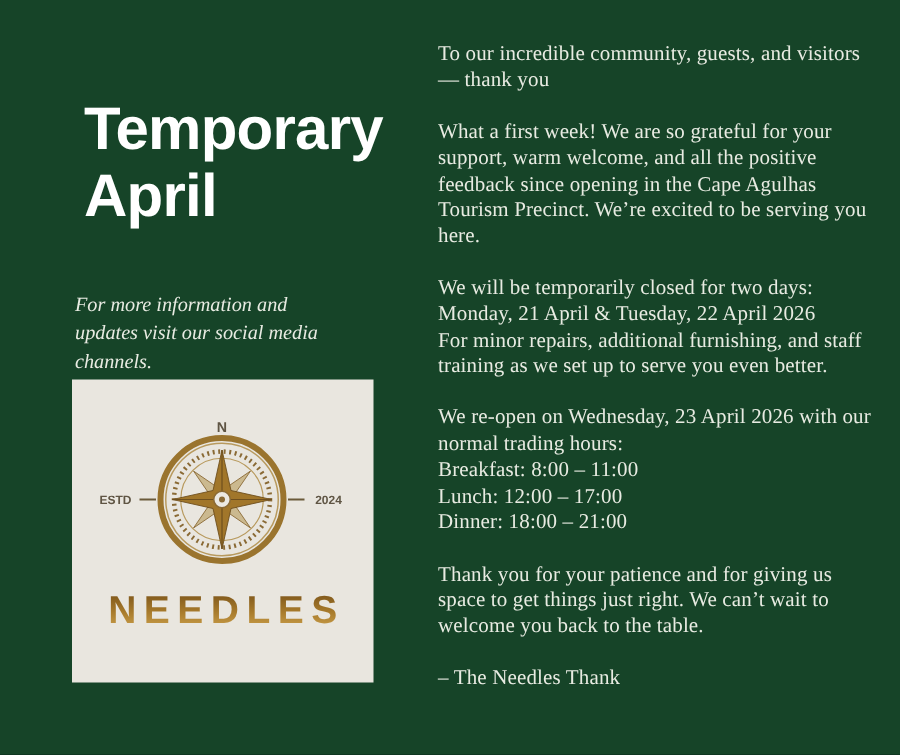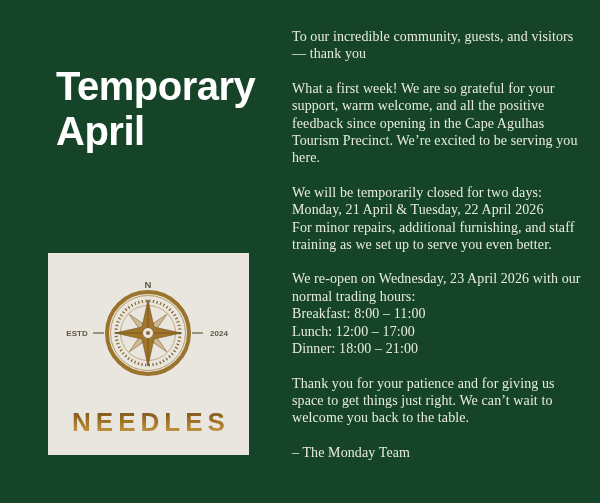--- a/index.html
+++ b/index.html
@@ -41,21 +41,21 @@
     position: absolute;
     left: 48px;
     top: 253px;
     width: 201px;
     height: 202px;
     background: #e9e6df;
     text-align: center;
   }
   .compass-svg { display: block; margin: 18px auto 0 auto; }
   .logo-name {
-    margin-top: 16px;
+    margin-top: 0;
     font-family: "Liberation Sans", sans-serif;
     font-weight: 800;
     font-size: 26px;
     letter-spacing: 5px;
     padding-left: 5px;
     background: linear-gradient(180deg, #6f4a15 0%, #a87b2c 55%, #d2a752 100%);
     -webkit-background-clip: text;
     background-clip: text;
     color: transparent;
   }
@@ -92,20 +92,23 @@
 </head>
 <body>
 
 <div class="poster">
 
   <h1 class="heading">
     <span class="heading-line">Temporary</span>
     <span class="heading-line">April</span>
   </h1>
 
+  <p class="subheading">For more information and
+updates visit our social media
+channels.</p>
 
   <div class="logo-card">
     <svg class="compass-svg" width="201" height="120" viewBox="0 0 201 120">
 
       <circle cx="100" cy="62" r="41" fill="none" stroke="#9a742e" stroke-width="4"></circle>
       <circle cx="100" cy="62" r="37.5" fill="none" stroke="#b89a5e" stroke-width="1"></circle>
       <circle cx="100" cy="62" r="32" fill="none" stroke="#8a6a35" stroke-width="3" stroke-dasharray="1.3,2.4"></circle>
       <circle cx="100" cy="62" r="27.5" fill="none" stroke="#b89a5e" stroke-width="0.8"></circle>
 
       <polygon points="119,43 106,62 119,81 100,68 81,81 94,62 81,43 100,56" fill="#cbb98f" stroke="#8a6a35" stroke-width="0.6"></polygon>
@@ -130,16 +133,16 @@
     <p>To our incredible community, guests, and visitors — thank you</p>
     <p>What a first week! We are so grateful for your support, warm welcome, and all the positive feedback since opening in the Cape Agulhas Tourism Precinct. We’re excited to be serving you here.</p>
     <p>We will be temporarily closed for two days:
 Monday, 21 April &amp; Tuesday, 22 April 2026
 For minor repairs, additional furnishing, and staff training as we set up to serve you even better.</p>
     <p>We re-open on Wednesday, 23 April 2026 with our normal trading hours:
 Breakfast: 8:00 – 11:00
 Lunch: 12:00 – 17:00
 Dinner: 18:00 – 21:00</p>
     <p>Thank you for your patience and for giving us space to get things just right. We can’t wait to welcome you back to the table.</p>
-    <p>– The Monday Team</p>
+    <p>– The Needles Thank</p>
   </div>
 
 </div>
 
 </body></html>

